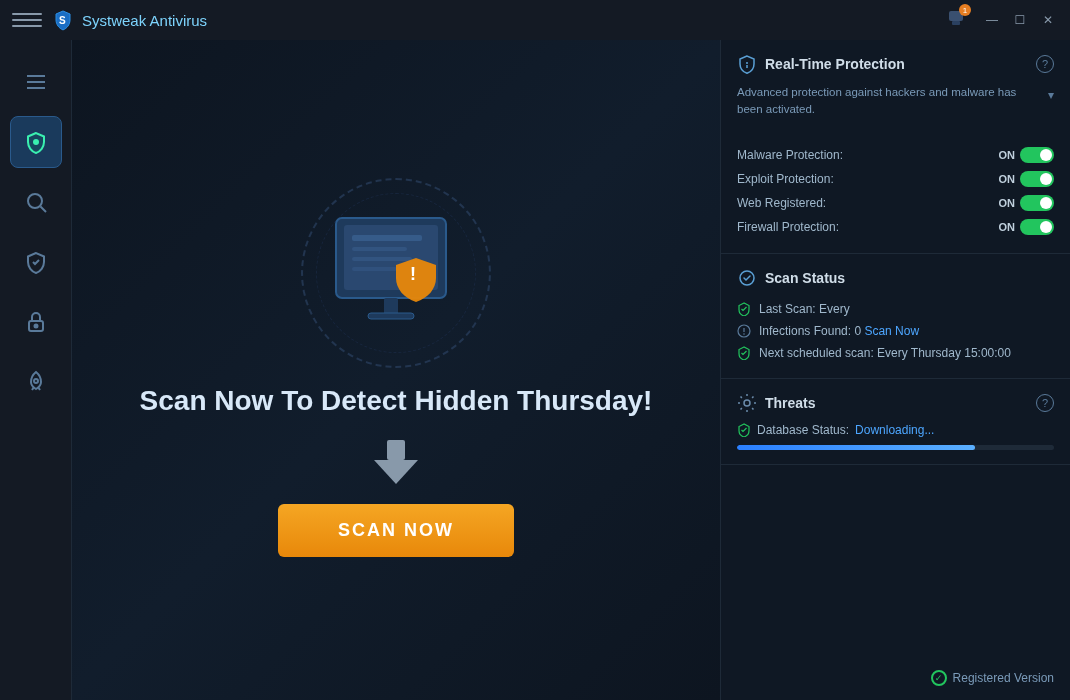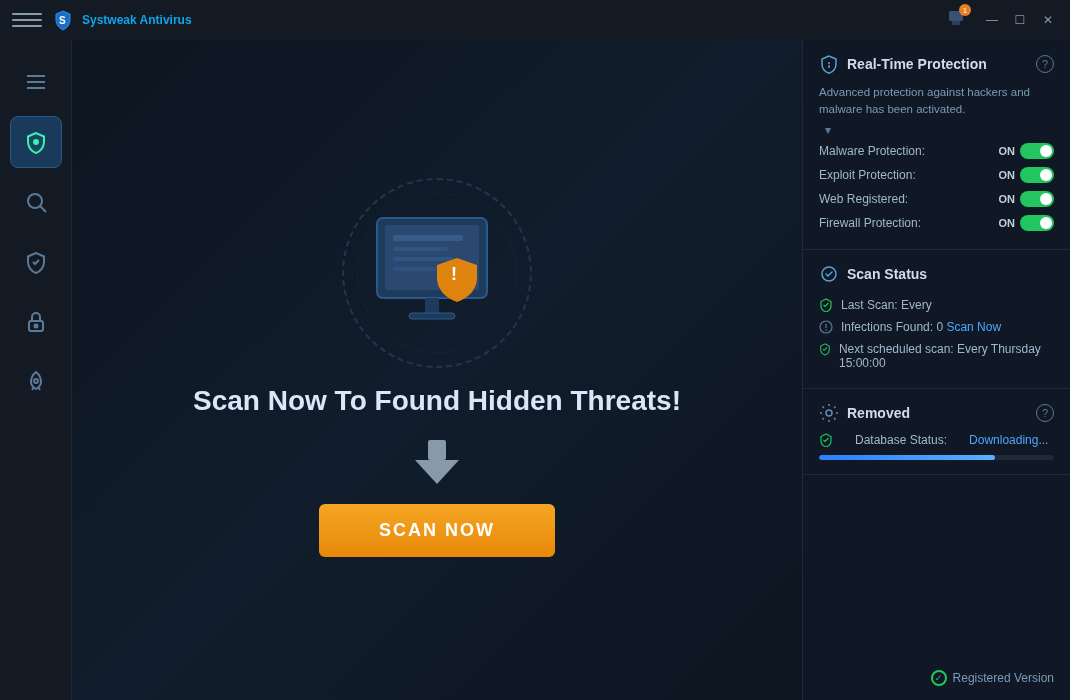--- a/index.html
+++ b/index.html
@@ -37,23 +37,23 @@
       height: 2px;
       background: #8899aa;
       border-radius: 1px;
     }
     #titlebar .app-logo {
       width: 22px;
       height: 22px;
       margin-right: 8px;
     }
     #titlebar .app-title {
-      font-size: 12px;
-      color: #0ea5e9;
-      font-weight: 700;
+      font-size: 15px;
+      color: #7dd3fc;
+      font-weight: 400;
       flex: 1;
     }
     #titlebar .win-controls {
       display: flex;
       gap: 8px;
       align-items: center;
     }
     #titlebar .win-btn {
       width: 20px;
       height: 20px;
@@ -186,21 +186,21 @@
       padding: 16px 60px;
       font-size: 18px;
       font-weight: 700;
       letter-spacing: 2px;
       cursor: pointer;
       text-transform: uppercase;
     }
 
     
     #right-panel {
-      width: 268px;
+      width: 350px;
       background: #0f1824;
       border-left: 1px solid #1e2a38;
       display: flex;
       flex-direction: column;
       overflow-y: auto;
     }
 
     .panel-section {
       border-bottom: 1px solid #1e2a38;
       padding: 14px 16px;
@@ -232,25 +232,24 @@
       justify-content: center;
       font-size: 11px;
       color: #5a7a9a;
       cursor: pointer;
     }
 
     .section-desc {
       font-size: 11.5px;
       color: #7a9ab8;
       line-height: 1.5;
-      margin-bottom: 0;
+      margin-bottom: 24px;
       display: flex;
       align-items: flex-start;
       justify-content: space-between;
-      flex-direction: column;
     }
     .section-desc-text { flex: 1; }
     .chevron-down {
       margin-left: 6px;
       color: #5a7a9a;
       font-size: 12px;
       margin-top: 2px;
     }
 
     .protection-row {
@@ -313,21 +312,21 @@
     .scan-link {
       color: #4da6ff;
       cursor: pointer;
       text-decoration: none;
     }
 
     
     .db-status-wrap {
       display: flex;
       align-items: center;
-      gap: 22px;
+      gap: 6px;
       font-size: 12px;
       color: #a0b8cc;
       margin-bottom: 8px;
     }
     .db-downloading {
       color: #4da6ff;
     }
     .progress-bar-wrap {
       height: 5px;
       background: #1e2a38;
@@ -469,21 +468,21 @@
           <rect x="68" y="95" width="14" height="18" rx="2" fill="#1e3a5c"></rect>
           <rect x="52" y="110" width="46" height="6" rx="3" fill="#1e3a5c" stroke="#2a5a8c" stroke-width="1"></rect>
 
           <g transform="translate(80,55)">
             <path d="M20 0L0 7v13c0 11 8 20 20 24 12-4 20-13 20-24V7L20 0z" fill="#e8880a" opacity="0.95"></path>
             <text x="14" y="22" font-size="18" font-weight="bold" fill="white">!</text>
           </g>
         </svg>
       </div>
 
-      <div class="hero-text">Scan Now To Found Hidden Threats!</div>
+      <div class="hero-text">Scan Now To Detect Hidden Thursday!</div>
 
       <div style="display:flex; flex-direction:column; align-items:center; gap:0;">
         <div style="width:18px; height:20px; background:#8899aa; border-radius:2px;"></div>
         <div style="width:0; height:0; border-left:22px solid transparent; border-right:22px solid transparent; border-top:24px solid #8899aa;"></div>
       </div>
 
       <button class="scan-btn">SCAN NOW</button>
     </div>
   </div>
 
@@ -592,21 +591,21 @@
       </div>
     </div>
 
     <div class="panel-section">
       <div class="section-header">
         <div class="section-title-wrap">
           <svg width="20" height="20" viewBox="0 0 20 20" fill="none">
             <circle cx="10" cy="10" r="3" stroke="#6a8aaa" stroke-width="1.5" fill="none"></circle>
             <path d="M10 1v2M10 17v2M1 10h2M17 10h2M3.5 3.5l1.4 1.4M15.1 15.1l1.4 1.4M3.5 16.5l1.4-1.4M15.1 4.9l1.4-1.4" stroke="#6a8aaa" stroke-width="1.5"></path>
           </svg>
-          <span class="section-title">Removed</span>
+          <span class="section-title">Threats</span>
         </div>
         <div class="help-icon">?</div>
       </div>
 
       <div class="db-status-wrap">
         <svg width="14" height="14" viewBox="0 0 14 14" fill="none">
           <path d="M7 1L2 3.5v4c0 3 2.2 5.6 5 6.5 2.8-0.9 5-3.5 5-6.5v-4L7 1z" stroke="#22c55e" stroke-width="1.2" fill="none"></path>
           <polyline points="4.5,7 6,8.5 9.5,5" stroke="#22c55e" stroke-width="1.2" fill="none"></polyline>
         </svg>
         <span>Database Status:</span>

